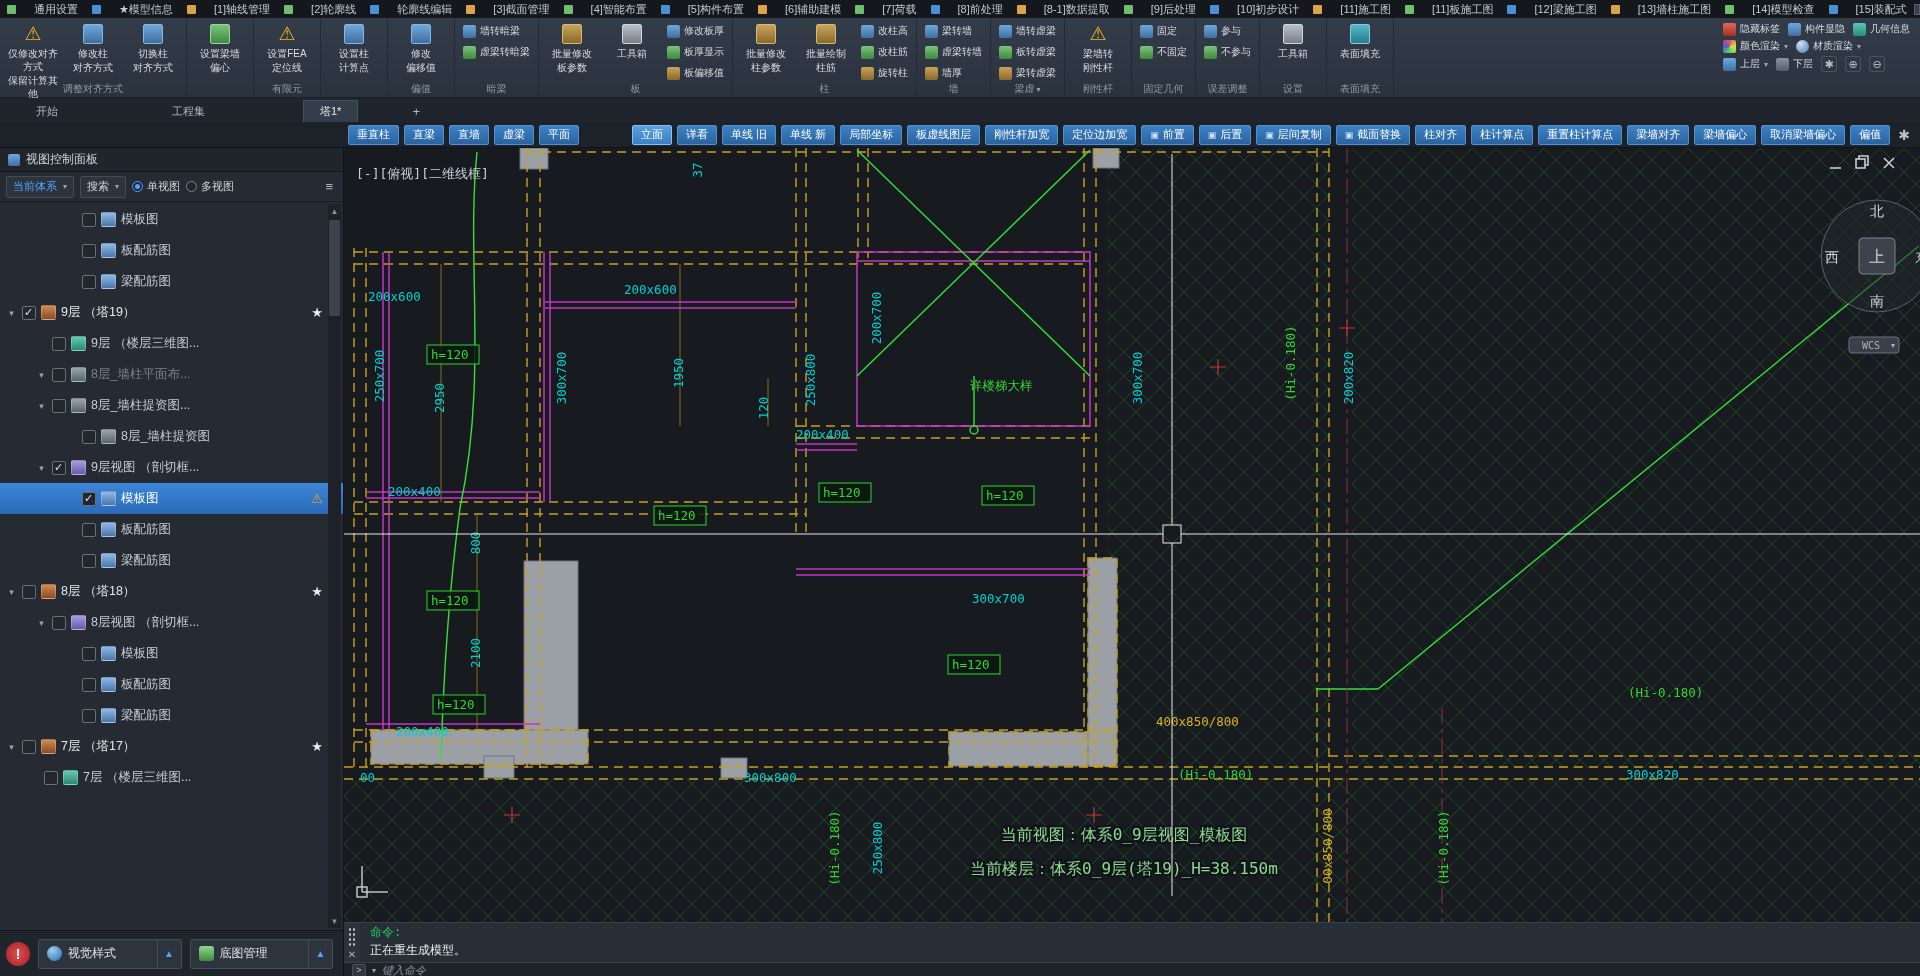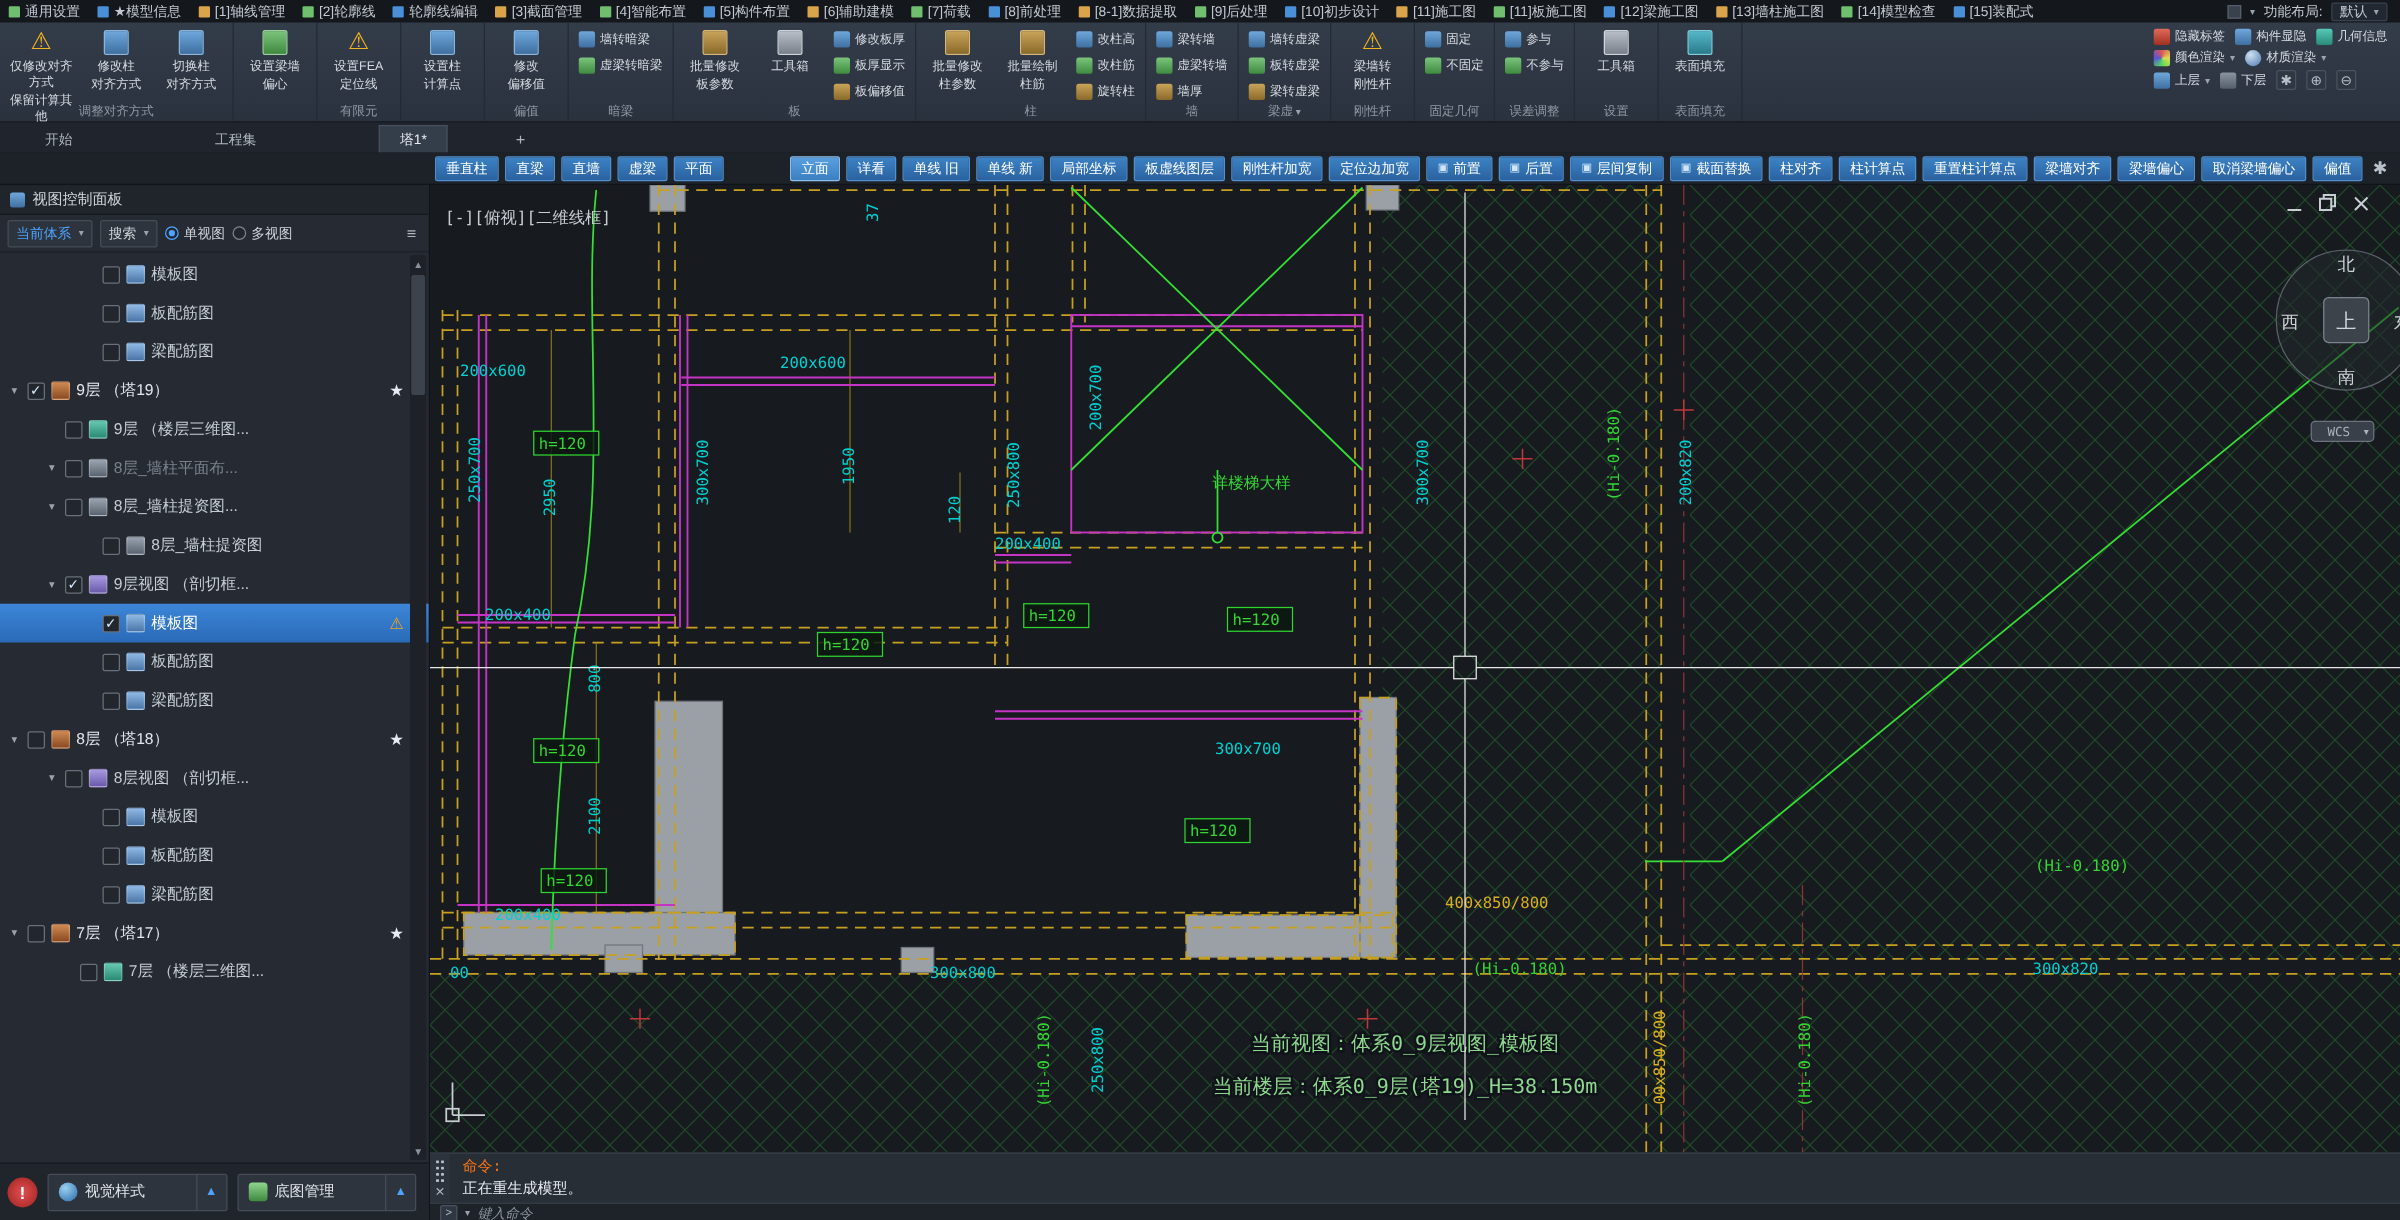--- a/index.html
+++ b/index.html
@@ -2,21 +2,21 @@
 <html><head>
 <meta charset="utf-8">
 <style>
 *{margin:0;padding:0;box-sizing:border-box;}
 html,body{width:1920px;height:976px;overflow:hidden;background:#14171c;
   font-family:"Liberation Sans","DejaVu Sans",sans-serif;color:#cfd4da;}
 
 #menubar{position:absolute;left:0;top:0;width:1920px;height:18px;background:#14171c;
   display:flex;align-items:center;font-size:11px;color:#c3c9d1;}
 #mb-items{display:flex;align-items:center;height:100%;}
-.mb-item{display:flex;align-items:center;gap:4px;padding:0 7px;height:100%;cursor:default;white-space:nowrap;}
+.mb-item{display:flex;align-items:center;gap:18px;padding:0 7px;height:100%;cursor:default;white-space:nowrap;}
 .mb-ic{width:9px;height:9px;border-radius:1px;background:#4a90d9;flex:none;}
 .mb-item:nth-child(3n) .mb-ic{background:#d9a44a;}
 .mb-item:nth-child(3n+1) .mb-ic{background:#6fbf6f;}
 #mb-right{margin-left:auto;display:flex;align-items:center;gap:7px;padding-right:10px;}
 .mb-combo{background:#222832;border:1px solid #3a4250;border-radius:2px;padding:0 6px;height:15px;
   display:flex;align-items:center;gap:5px;font-size:11px;}
 .caret{font-size:8px;color:#9aa2ac;}
 .mb-sq{width:11px;height:11px;background:#39414d;border:1px solid #555e6b;}
 
 #ribbon{position:absolute;left:0;top:18px;width:1920px;height:80px;
@@ -123,21 +123,21 @@
 .viewlbl{fill:#c9ced4;font-size:13px;font-family:"Liberation Sans",sans-serif;}
 .compass-t{fill:#d0d5da;font-size:14px;text-anchor:middle;font-family:"Liberation Sans",sans-serif;}
 .wcs-t{fill:#aab2bb;font-size:10px;text-anchor:middle;font-family:"Liberation Sans",sans-serif;}
 
 #cmd{position:absolute;left:344px;top:922px;right:0;bottom:0;background:#282e36;border-top:1px solid #3a414b;display:flex;flex-direction:column;}
 #cmd-main{flex:1;display:flex;}
 #cmd-grip{width:16px;background:#2d333c;display:flex;flex-direction:column;align-items:center;padding-top:4px;gap:3px;}
 #grip-dots{width:8px;height:20px;background-image:radial-gradient(circle,#b8bfc7 1px,transparent 1.4px);background-size:4px 5px;}
 #cmd-close{color:#aab2bb;font-size:10px;line-height:1;}
 #cmd-text{padding:2px 10px;font-size:12px;font-family:"DejaVu Sans Mono",monospace;line-height:1.45;}
-#cmd-prompt{color:#f97316;}
+#cmd-prompt{color:#22c55e;font-family:Liberation Mono, monospace;}
 #cmd-msg{color:#e6eaef;}
 #cmd-input{height:19px;background:#1e232a;border-top:1px solid #3a414b;display:flex;align-items:center;gap:6px;padding:0 8px;font-size:11px;color:#8a929c;}
 #cmd-input .ic{width:14px;height:13px;border:1px solid #4a5260;background:#2f3743;border-radius:2px;
   color:#b8c0ca;font-size:9px;display:flex;align-items:center;justify-content:center;}
 #cmd-hint{font-style:italic;}
 </style>
 </head>
 <body>
 
 <div id="menubar">
@@ -697,21 +697,21 @@
           <span class="ticon sheet"></span>
           <span>梁配筋图</span>
         </div>
         <div class="trow bold" style="padding-left: 6px;">
           <span class="exp">▾</span>
           <span class="chk"></span>
           <span class="ticon floor"></span>
           <span>7层 （塔17）</span>
           <span class="star">★</span>
         </div>
-        <div class="trow" style="padding-left: 48px;">
+        <div class="trow" style="padding-left: 28px;">
           <span class="exp"></span>
           <span class="chk"></span>
           <span class="ticon cube3d"></span>
           <span>7层 （楼层三维图...</span>
         </div>
       </div>
     <div id="tree-sb">
       <div class="sb-a">▲</div>
       <div class="sb-th"></div>
       <div class="sb-a sb-ab">▼</div>

